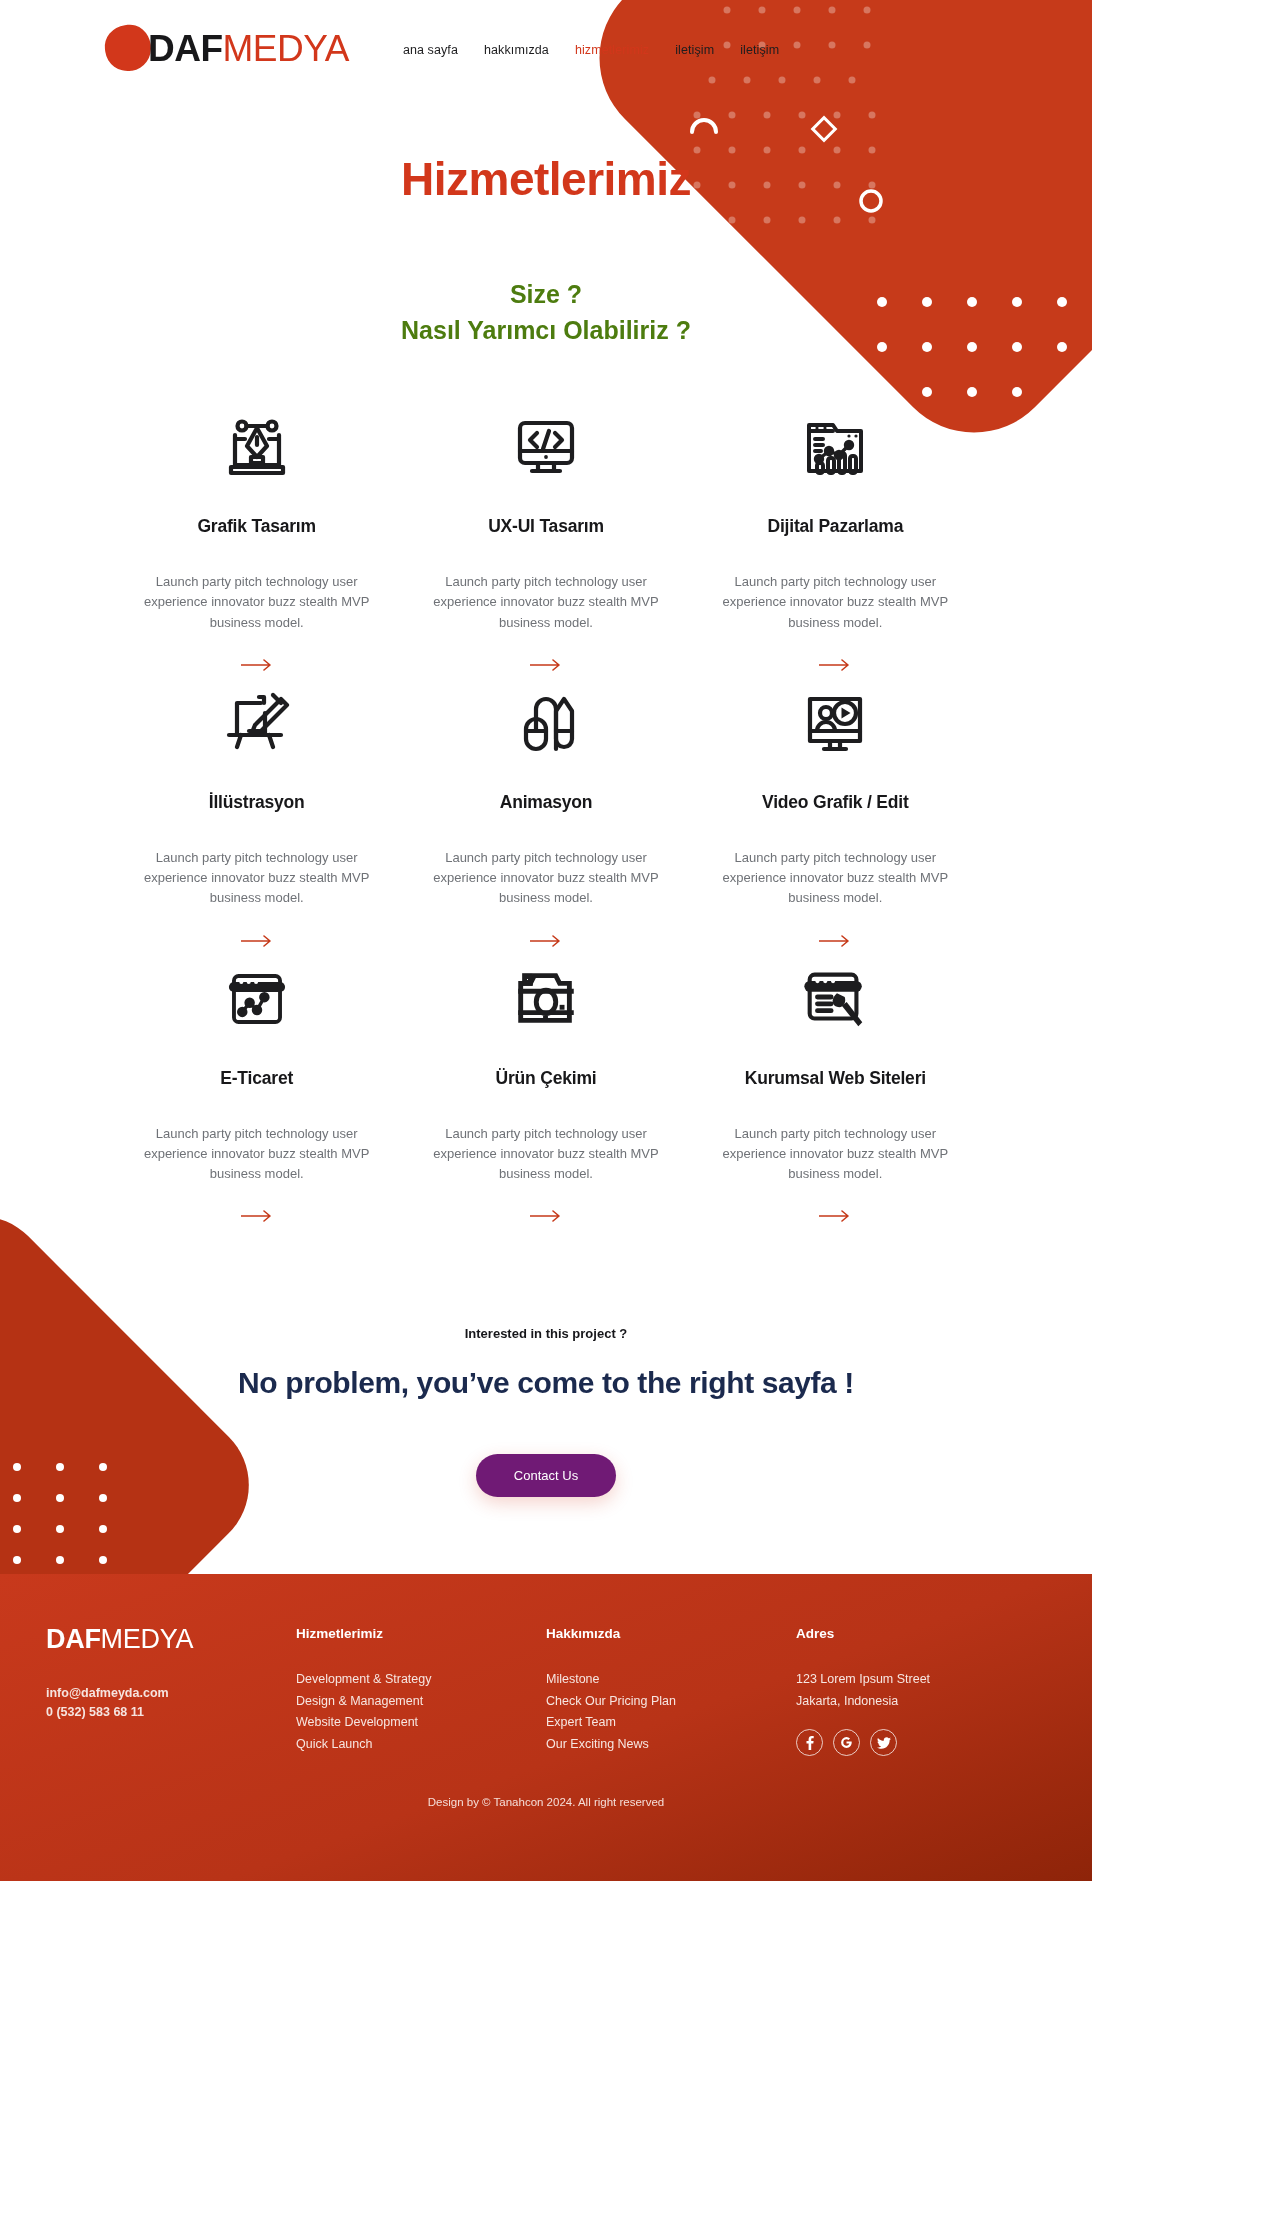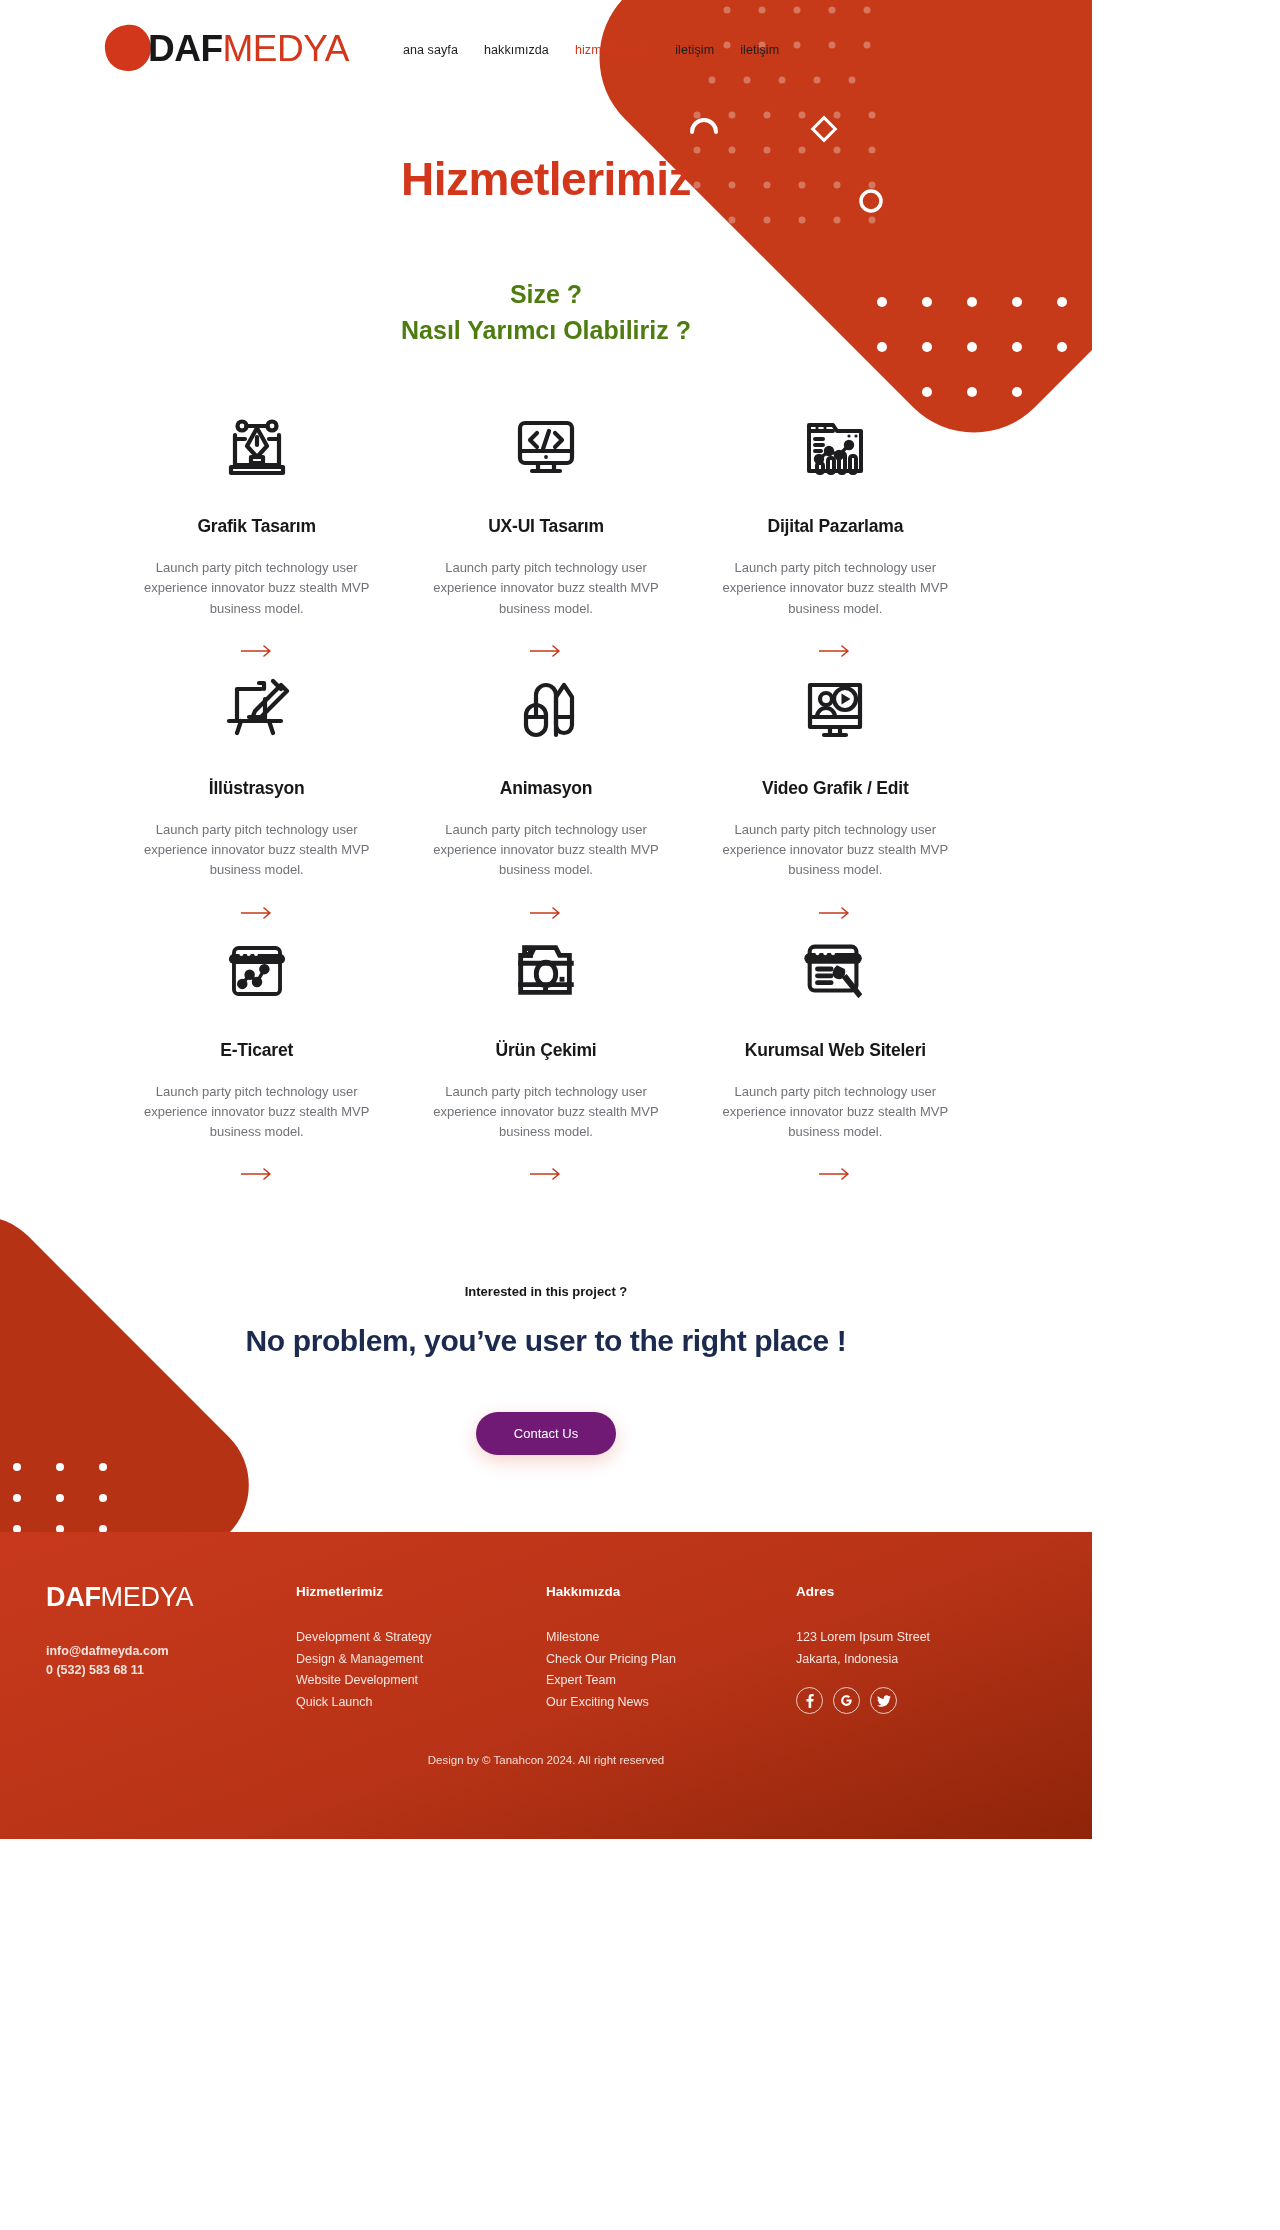--- a/index.html
+++ b/index.html
@@ -79,21 +79,21 @@
     display:grid; grid-template-columns:repeat(3,1fr);
   }
   .card { text-align:center; padding:0 18px; }
   .card-icon { height:104px; display:flex; align-items:center; justify-content:center; }
   .card-icon svg { display:block; }
   .card-title {
     margin-top:17px; font-size:17.5px; font-weight:700; color:#18181a;
     letter-spacing:-0.2px;
   }
   .card-desc {
-    margin-top:21px; font-size:13px; color:#6f7277; line-height:1.56;
+    margin-top:35px; font-size:13px; color:#6f7277; line-height:1.56;
   }
   .card-arrow { margin-top:26px; display:flex; justify-content:center; }
 
   
   .cta { position:relative; z-index:4; text-align:center; margin-top:104px; }
   .cta-small { font-size:13px; font-weight:700; color:#16161a; }
   .cta-big {
     margin-top:25px; font-size:30px; font-weight:700; color:#1b2a4e;
     letter-spacing:-0.4px;
   }
@@ -463,21 +463,21 @@
       <div class="card-arrow">
         <svg width="32" height="12" viewBox="0 0 32 12">
             <path d="M0 6h28M23 1l6 5-6 5" fill="none" stroke="#C63A1A" stroke-width="1.6" stroke-linecap="round" stroke-linejoin="round"></path>
           </svg>
       </div>
     </div>
   </div>
 
   <div class="cta">
     <div class="cta-small">Interested in this project ?</div>
-    <div class="cta-big">No problem, you’ve user to the right place !</div>
+    <div class="cta-big">No problem, you’ve come to the right sayfa !</div>
     <button class="cta-btn">Contact Us</button>
   </div>
 
   <div class="footer">
     <div class="footer-inner">
 
       <div>
         <div class="f-logo"><span class="b">DAF</span><span class="t">MEDYA</span></div>
         <div class="f-contact">
           <div>info@dafmeyda.com</div>

